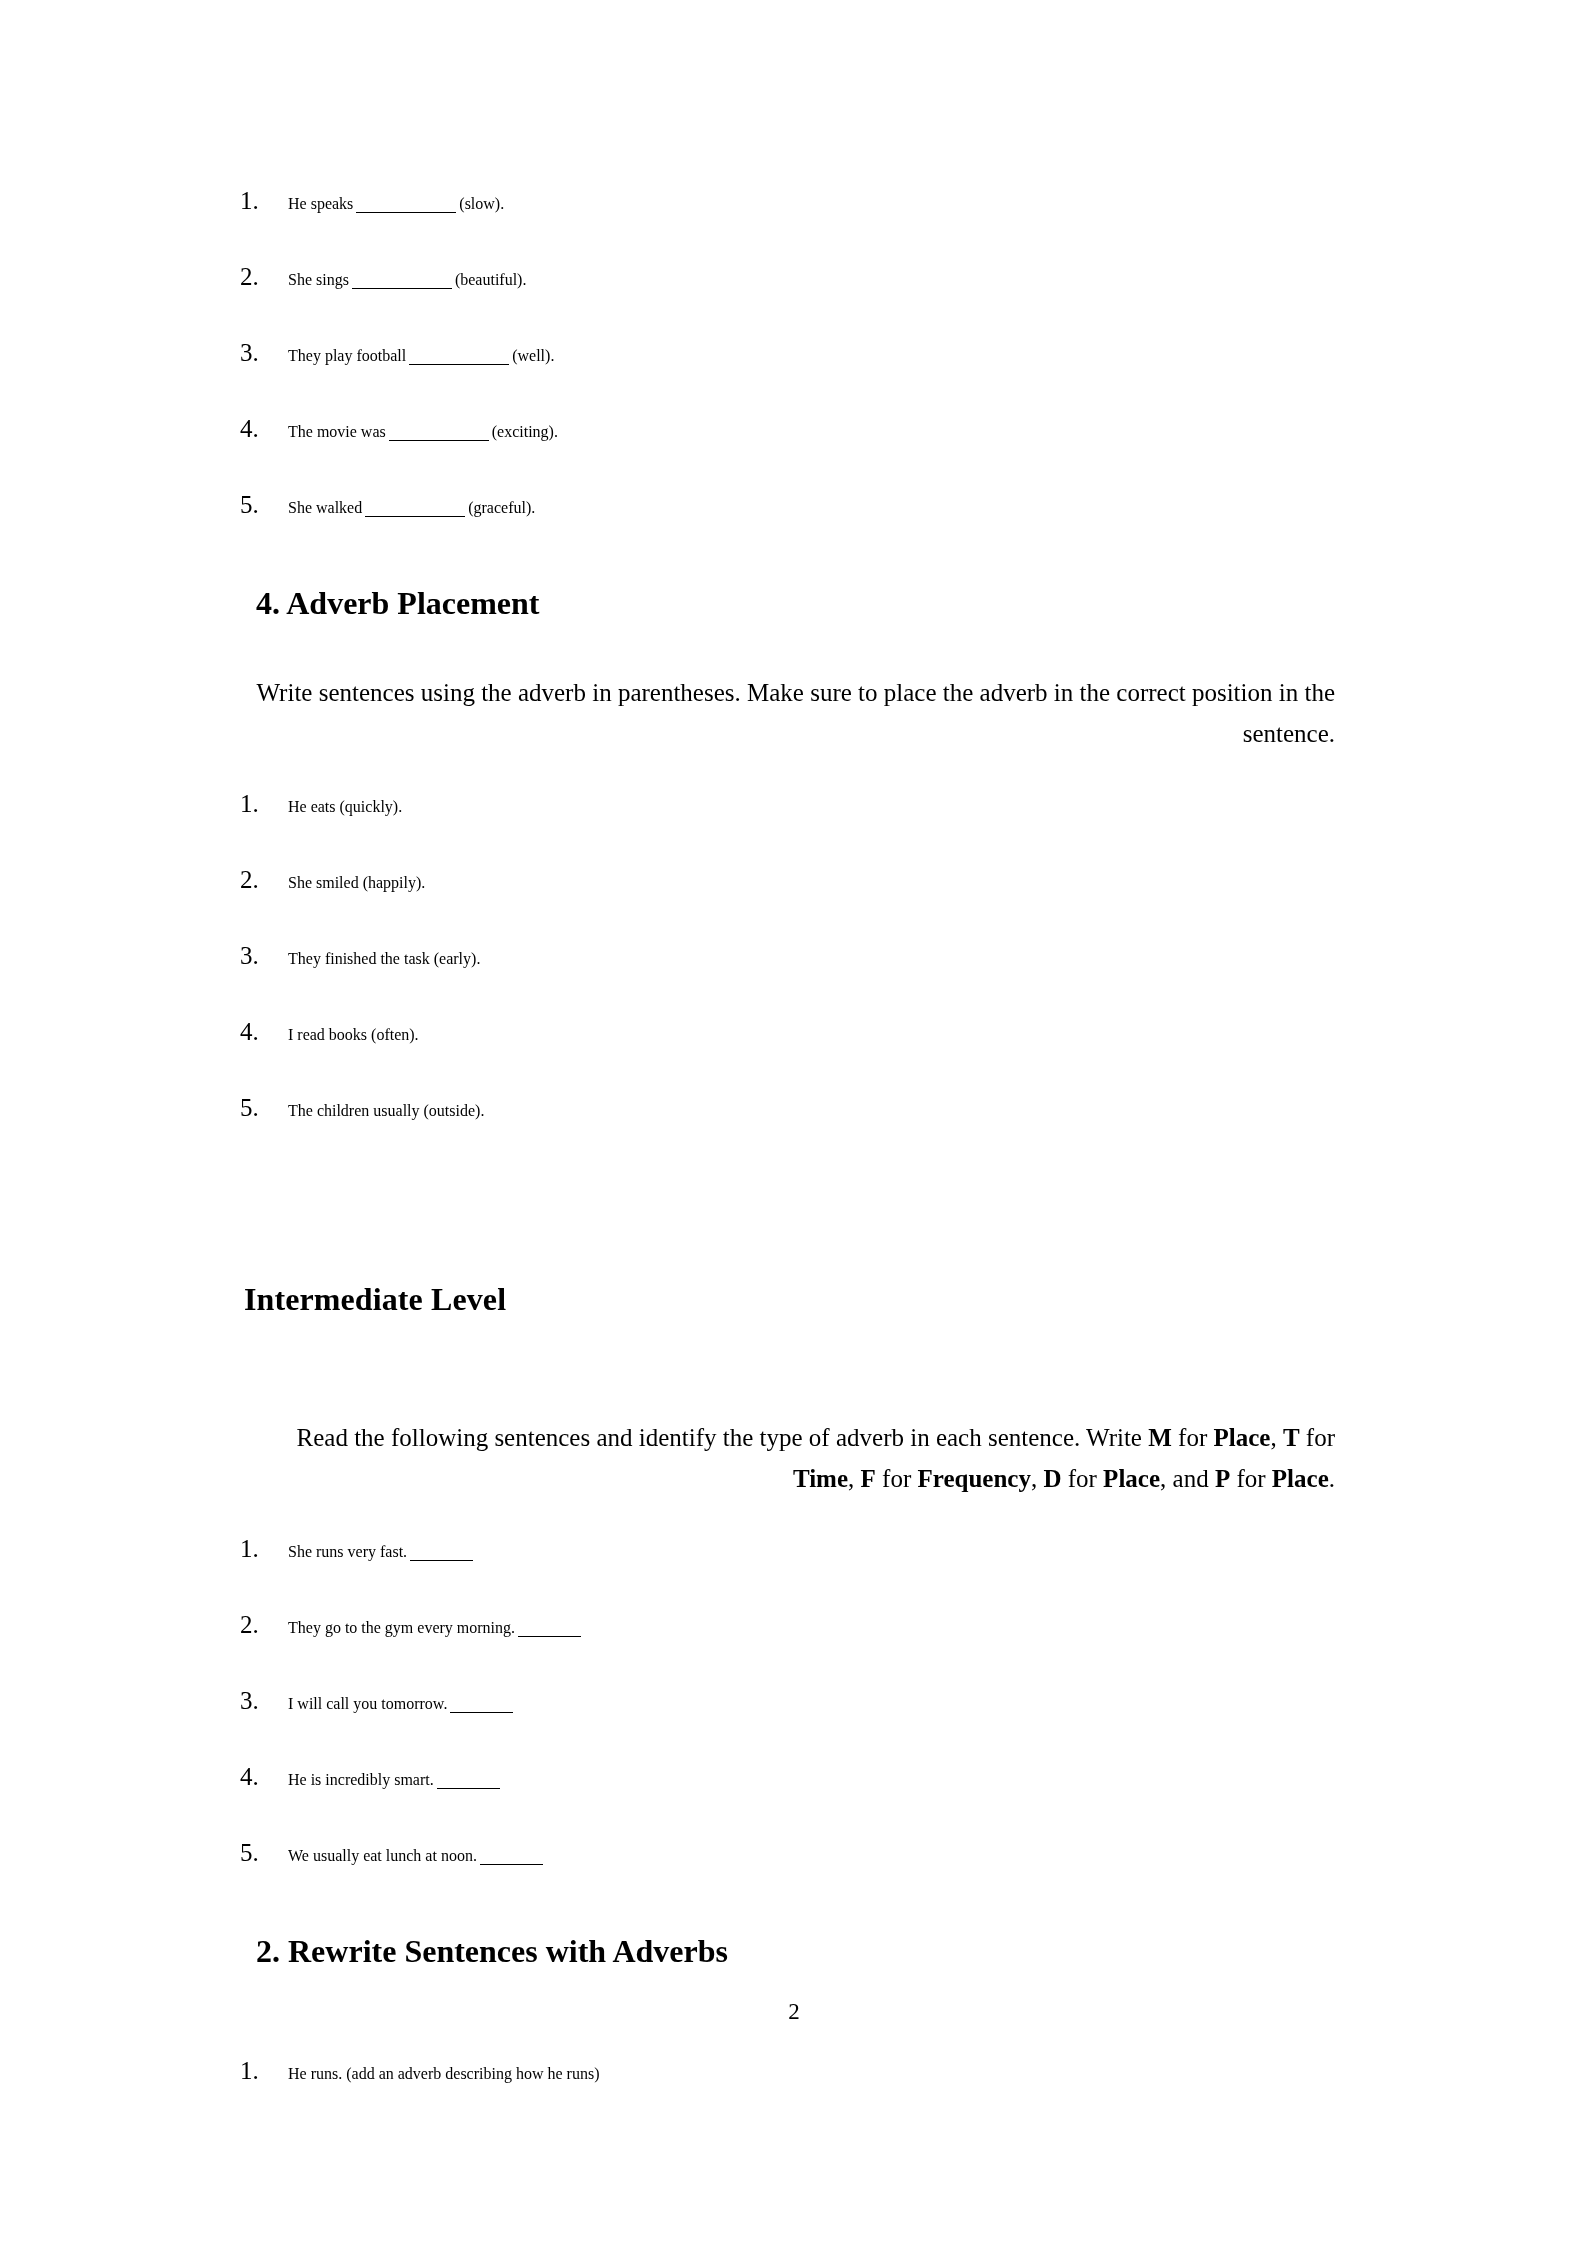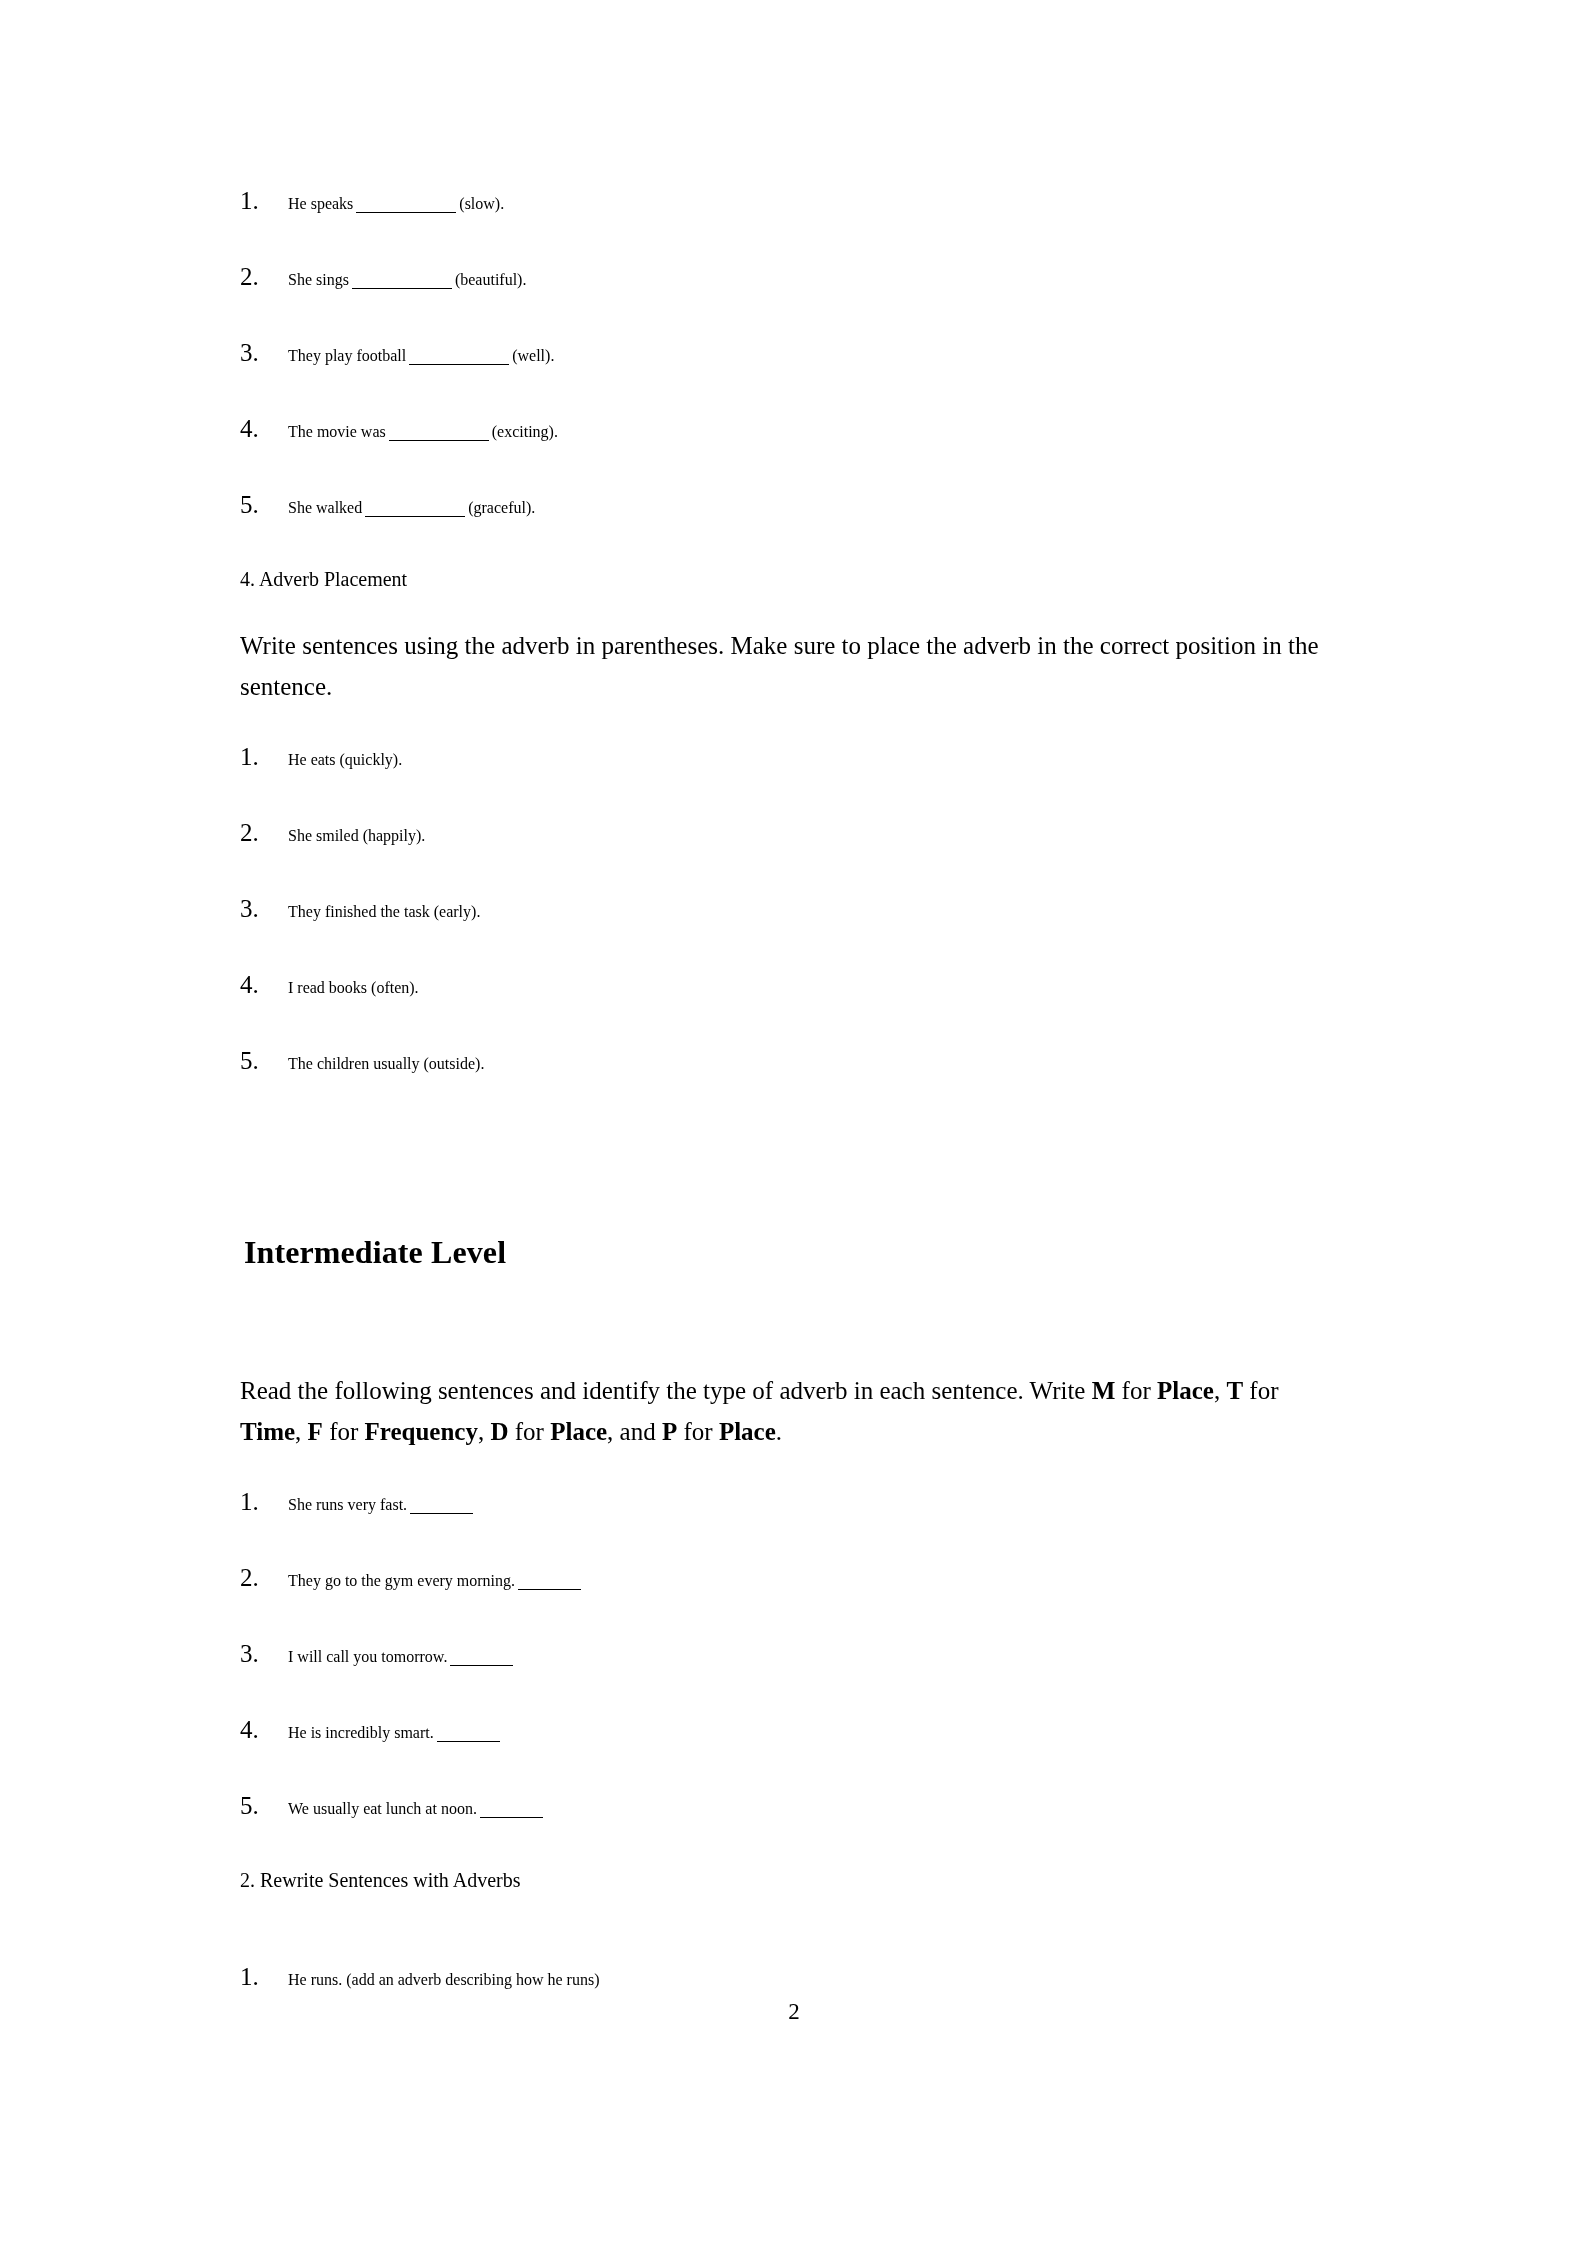--- a/index.html
+++ b/index.html
@@ -70,32 +70,32 @@
 
   
   h2.level-heading {
     font-size: 32px;
     font-weight: bold;
     margin: 4px;
     line-height: 1.2;
     letter-spacing: 0.1px;
   }
   h3.sub-heading {
-    font-size: 20px;
-    font-weight: normal;
-    margin: 0;
+    font-size: 32px;
+    font-weight: bold;
+    margin: 16px;
     line-height: 1.25;
   }
 
   
   p.body-text {
     font-size: 25px;
     line-height: 1.62;
     margin: 0;
-    text-align: left;
+    text-align: right;
   }
   p.body-text b { font-weight: bold; }
 
   
   .blk-gap-sm  { height: 34px; }
   .blk-gap-md  { height: 46px; }
   .blk-gap-xl  { height: 152px; }
   .blk-gap-xxl { height: 62px; }
 
   

